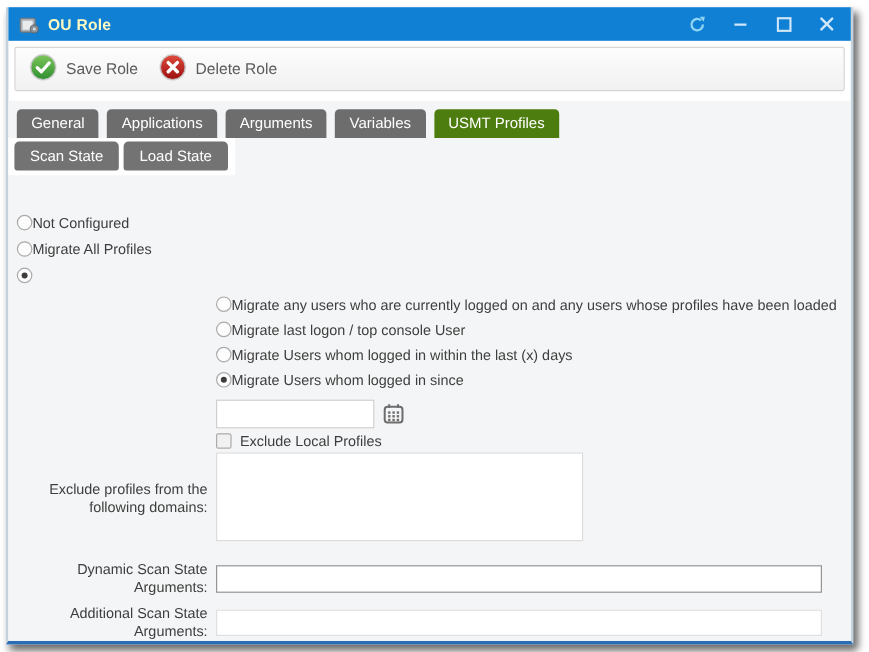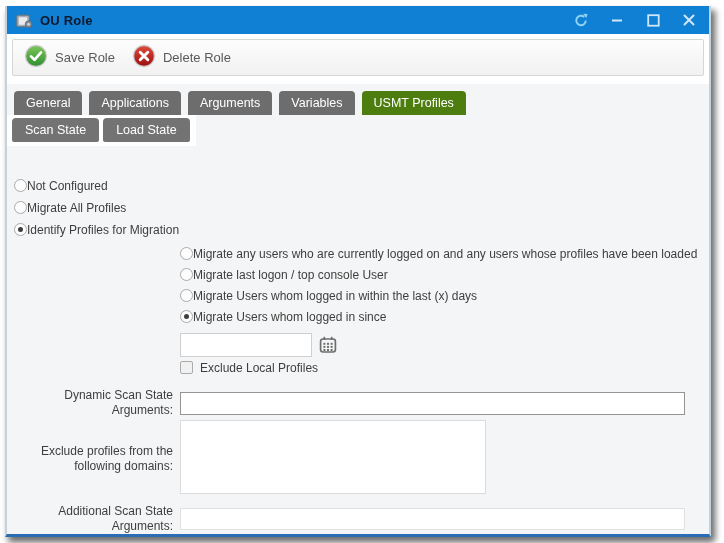--- a/index.html
+++ b/index.html
@@ -8,21 +8,21 @@
   .window {
     position:absolute; left:5px; top:6px; width:706px; height:531px;
     background:#ffffff;
     border-left:2px solid #c4d2de; border-right:2px solid #c4d2de; border-bottom:3px solid #2a6db5;
     box-shadow: 5px 4px 6px rgba(0,0,0,.40), 2px 6px 6px rgba(0,0,0,.30);
   }
 
   
   .titlebar { height:28px; background:#1080d4; display:flex; align-items:center; padding:0 9px; }
   .title-icon { display:flex; align-items:center; }
-  .title-text { color:#0f172a; font-weight:bold; font-size:13px; margin-left:7px; letter-spacing:.2px; }
+  .title-text { color:#fef9c3; font-weight:bold; font-size:13px; margin-left:7px; letter-spacing:.2px; }
   .tb-buttons { margin-left:auto; display:flex; align-items:center; gap:22px; padding-right:4px; }
   .tb-btn { display:flex; align-items:center; justify-content:center; width:14px; height:14px; cursor:pointer; }
 
   
   .toolbar {
     margin:5px 5px 0 5px; height:37px; border:1px solid #d6d6d6; border-radius:2px;
     background:linear-gradient(#fdfdfd,#f1f1f1);
     display:flex; align-items:center; padding:0 6px;
   }
   .tool-btn { display:flex; align-items:center; gap:7px; padding:3px 12px 3px 5px; color:#5a5a5a; font-size:13px; cursor:pointer; border-radius:3px; }
@@ -173,21 +173,20 @@
           <div class="radio-line">
             <span class="radio"></span>
             <span>Not Configured</span>
           </div>
           <div class="radio-line">
             <span class="radio"></span>
             <span>Migrate All Profiles</span>
           </div>
           <div class="radio-line">
             <span class="radio checked"></span>
-            <span>Identify Profiles for Migration</span>
           </div>
         </div>
       </div>
 
       <div class="frow mt2">
         <div class="flabel"></div>
         <div class="fctrl group2">
           <div class="radio-line">
             <span class="radio"></span>
             <span>Migrate any users who are currently logged on and any users whose profiles have been loaded</span>
@@ -227,34 +226,34 @@
             </span>
           </div>
 
           <div class="check-row">
             <span class="checkbox"></span>
             <span>Exclude Local Profiles</span>
           </div>
         </div>
       </div>
 
+      <div class="frow center mt2">
+        <div class="flabel">Exclude profiles from the following domains:</div>
+        <div class="fctrl">
+          <textarea class="domains-area" style=""></textarea>
+        </div>
+      </div>
+
       <div class="frow center mt14">
         <div class="flabel">Dynamic Scan State Arguments:</div>
         <div class="fctrl">
           <input class="arg-input focused" type="text" value="" style="">
         </div>
       </div>
 
-      <div class="frow center mt2">
-        <div class="flabel">Exclude profiles from the following domains:</div>
-        <div class="fctrl">
-          <textarea class="domains-area" style=""></textarea>
-        </div>
-      </div>
-
       <div class="frow center mt7">
         <div class="flabel">Additional Scan State Arguments:</div>
         <div class="fctrl">
           <input class="arg-input" type="text" value="" style="">
         </div>
       </div>
 
     </div>
   </div>
 </div>

